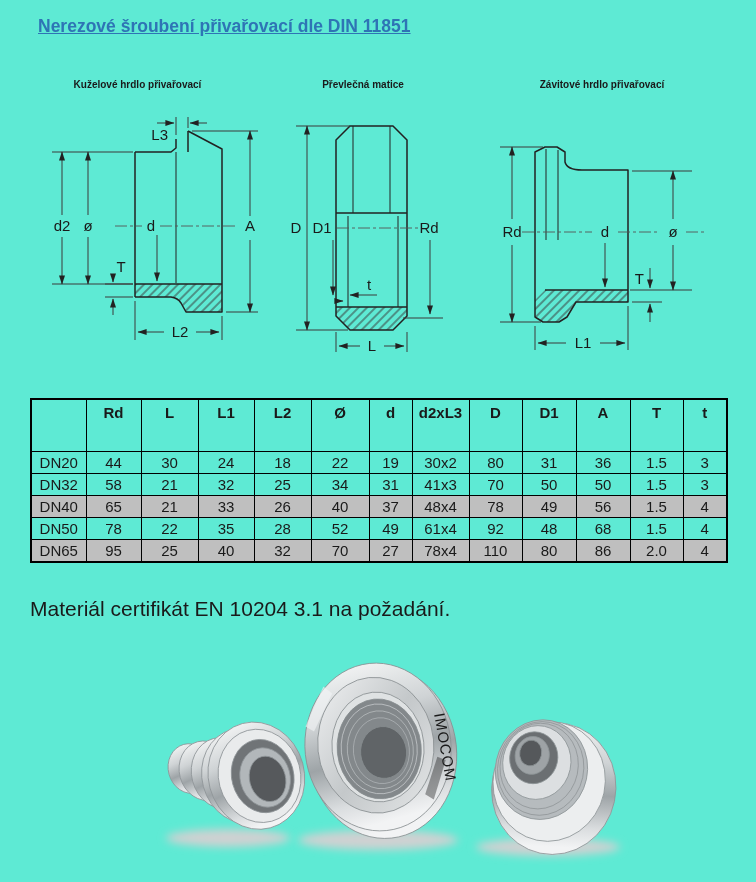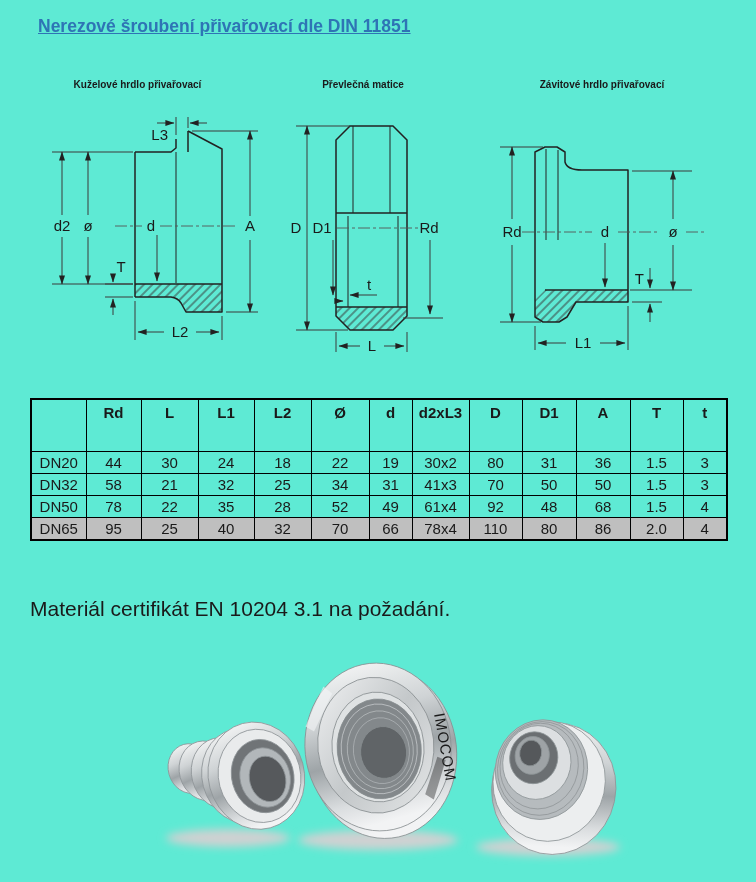--- a/index.html
+++ b/index.html
@@ -210,20 +210,35 @@
           <td>25</td>
           <td>34</td>
           <td>31</td>
           <td>41x3</td>
           <td>70</td>
           <td>50</td>
           <td>50</td>
           <td>1.5</td>
           <td>3</td>
         </tr>
+        <tr class="gray">
+          <th>DN40</th>
+          <td>65</td>
+          <td>21</td>
+          <td>33</td>
+          <td>26</td>
+          <td>40</td>
+          <td>37</td>
+          <td>48x4</td>
+          <td>78</td>
+          <td>49</td>
+          <td>56</td>
+          <td>1.5</td>
+          <td>4</td>
+        </tr>
         <tr>
           <th>DN50</th>
           <td>78</td>
           <td>22</td>
           <td>35</td>
           <td>28</td>
           <td>52</td>
           <td>49</td>
           <td>61x4</td>
           <td>92</td>
@@ -232,21 +247,21 @@
           <td>1.5</td>
           <td>4</td>
         </tr>
         <tr class="gray">
           <th>DN65</th>
           <td>95</td>
           <td>25</td>
           <td>40</td>
           <td>32</td>
           <td>70</td>
-          <td>66</td>
+          <td>27</td>
           <td>78x4</td>
           <td>110</td>
           <td>80</td>
           <td>86</td>
           <td>2.0</td>
           <td>4</td>
         </tr>
       </tbody>
   </table>
 

